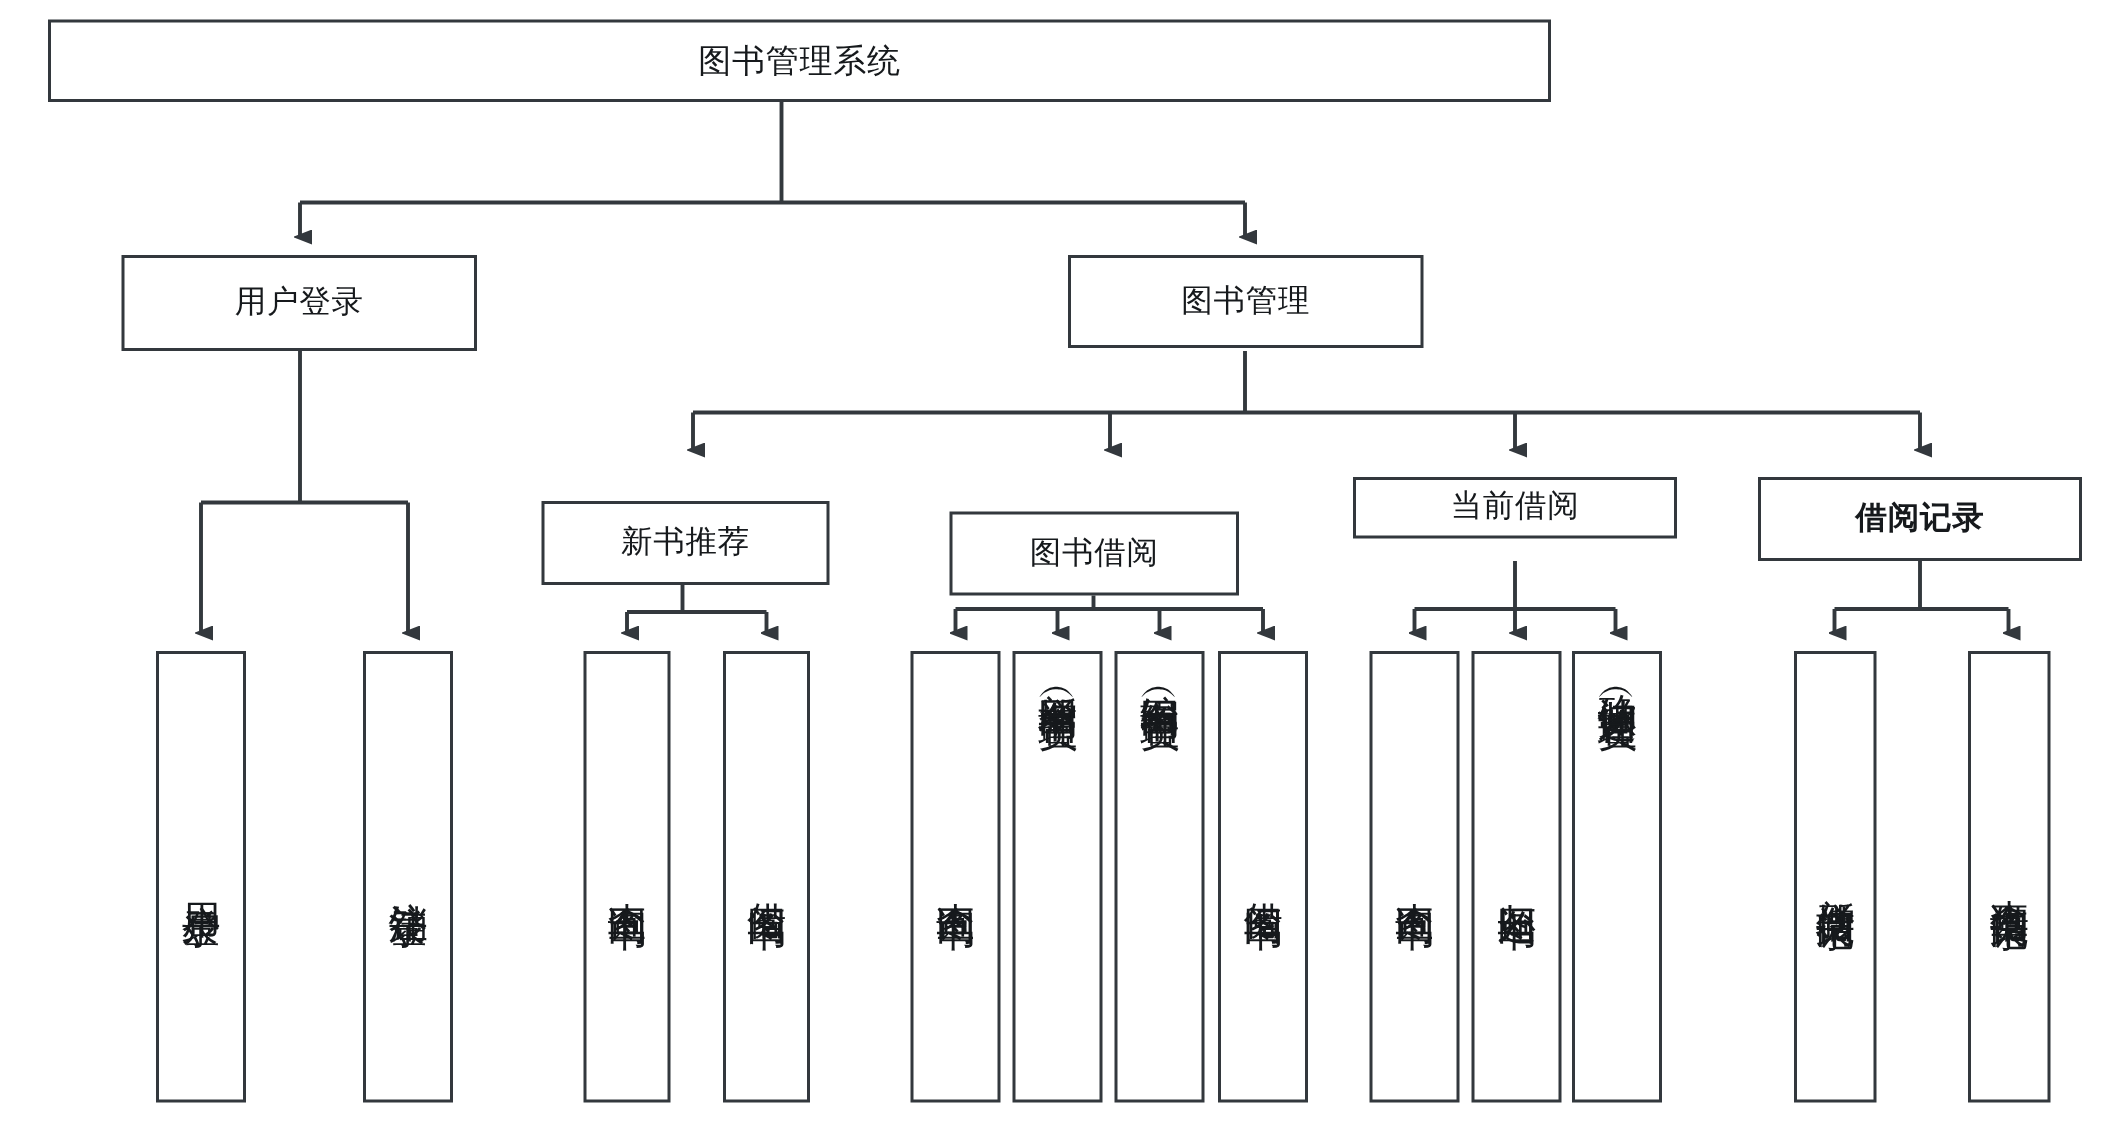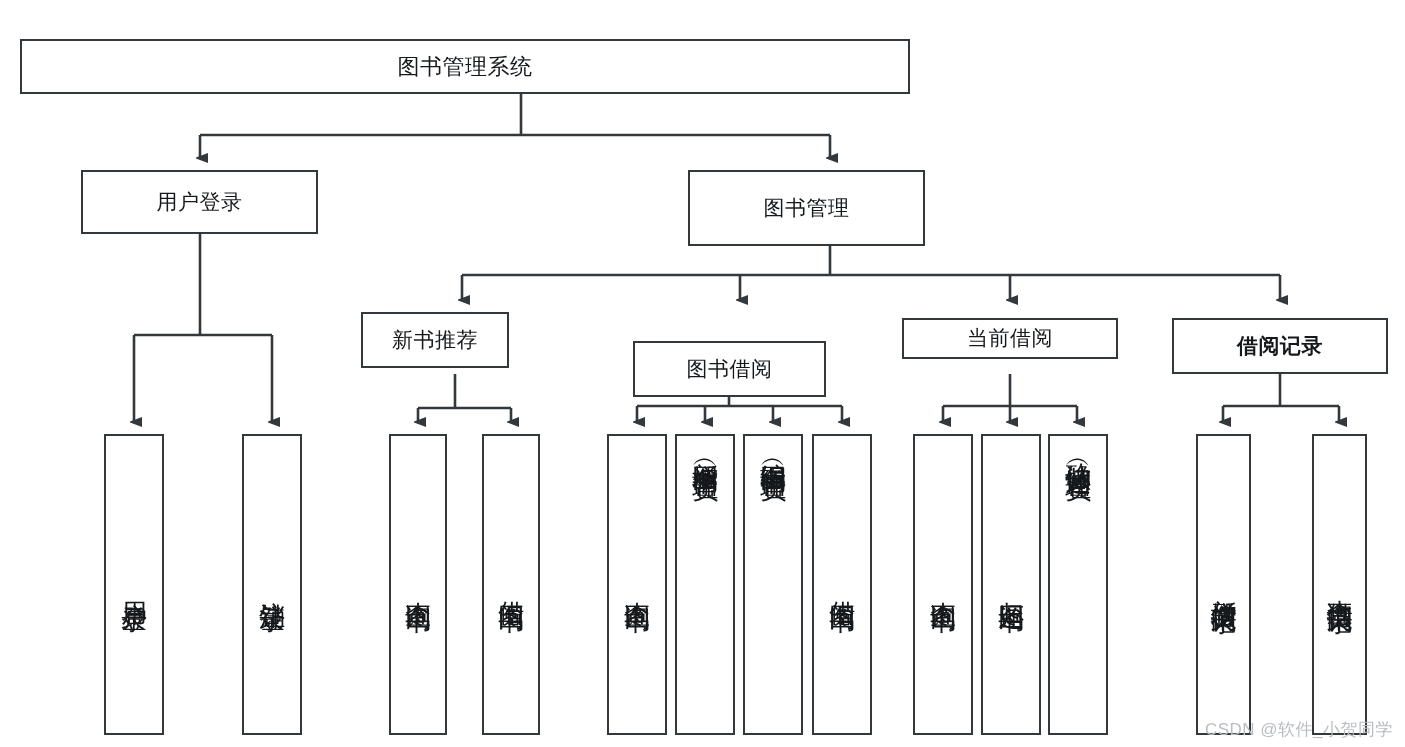--- a/index.html
+++ b/index.html
@@ -123,32 +123,32 @@
       <path d="M1010,406 L1010,422" marker-end="url(#arrow)"></path>
       <path d="M1077,406 L1077,422" marker-end="url(#arrow)"></path>
 
       <path d="M1280,374 L1280,406"></path>
       <path d="M1223,406 L1339,406"></path>
       <path d="M1223,406 L1223,422" marker-end="url(#arrow)"></path>
       <path d="M1339,406 L1339,422" marker-end="url(#arrow)"></path>
     </g>
   </svg>
 
-  <div class="node horiz root" style="left:20px; top:13px; width:890px; height:55px;margin-top:26px;">
+  <div class="node horiz root" style="left:32px; top:13px; width:1002px; height:55px;">
     <span class="lbl">图书管理系统</span>
   </div>
 
   <div class="node horiz" style="left:81px; top:170px; width:237px; height:64px;">
     <span class="lbl">用户登录</span>
   </div>
-  <div class="node horiz" style="left:688px; top:170px; width:237px; height:76px;">
+  <div class="node horiz" style="left:712px; top:170px; width:237px; height:62px;">
     <span class="lbl">图书管理</span>
   </div>
 
-  <div class="node horiz" style="left:361px; top:312px; width:148px; height:56px;align-items:center;">
+  <div class="node horiz" style="left:361px; top:334px; width:192px; height:56px;align-items:center;">
     <span class="lbl">新书推荐</span>
   </div>
   <div class="node horiz" style="left:633px; top:318px; width:193px; height:56px;margin-top:23px;">
     <span class="lbl">图书借阅</span>
   </div>
   <div class="node horiz" style="left:902px; top:318px; width:216px; height:41px;justify-content:center;">
     <span class="lbl">当前借阅</span>
   </div>
   <div class="node horiz" style="left:1172px; top:318px; width:216px; height:56px;font-weight:bold;">
     <span class="lbl">借阅记录</span>
@@ -191,15 +191,14 @@
     <span class="lbl">确认归还（管理员）</span>
   </div>
 
   <div class="node vert mid" style="left:1196px; top:434px; width:55px; height:301px;">
     <span class="lbl">新增借阅记录</span>
   </div>
   <div class="node vert mid" style="left:1312px; top:434px; width:55px; height:301px;">
     <span class="lbl">查询借阅记录</span>
   </div>
 
-  <div class="watermark">CSDN @软件_小贺同学</div>
 
 </div>
 
 </body></html>

